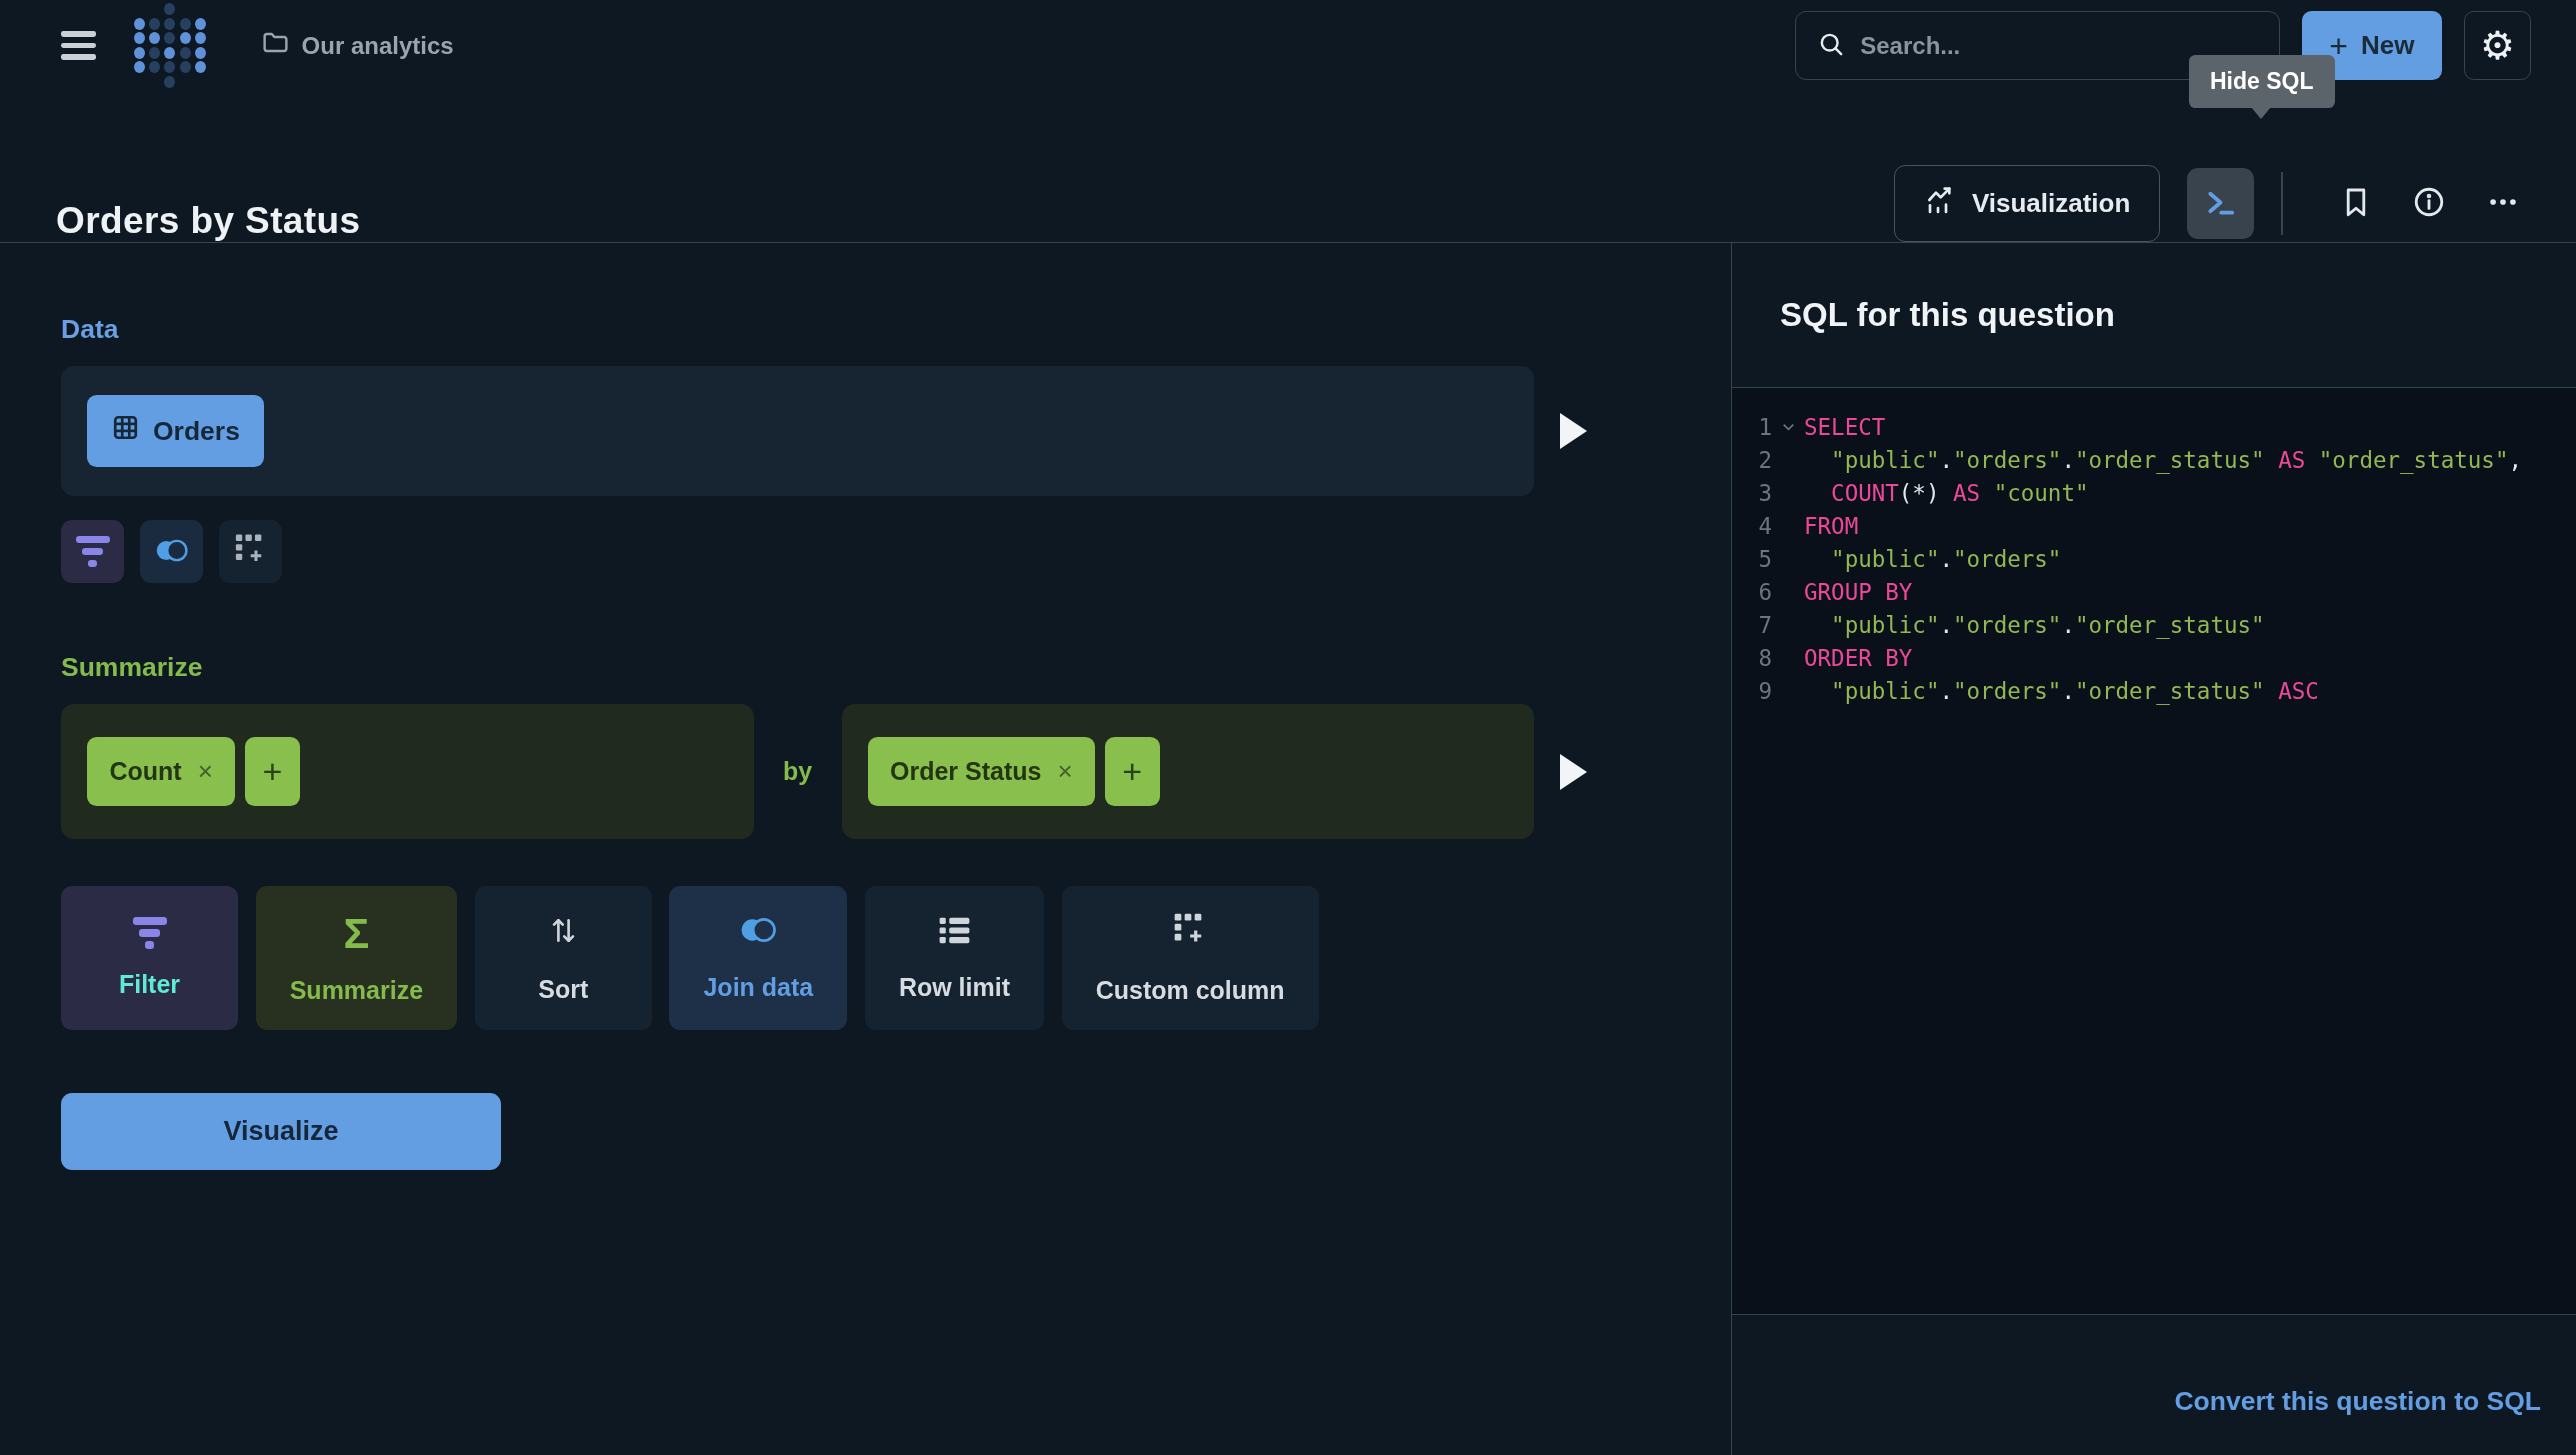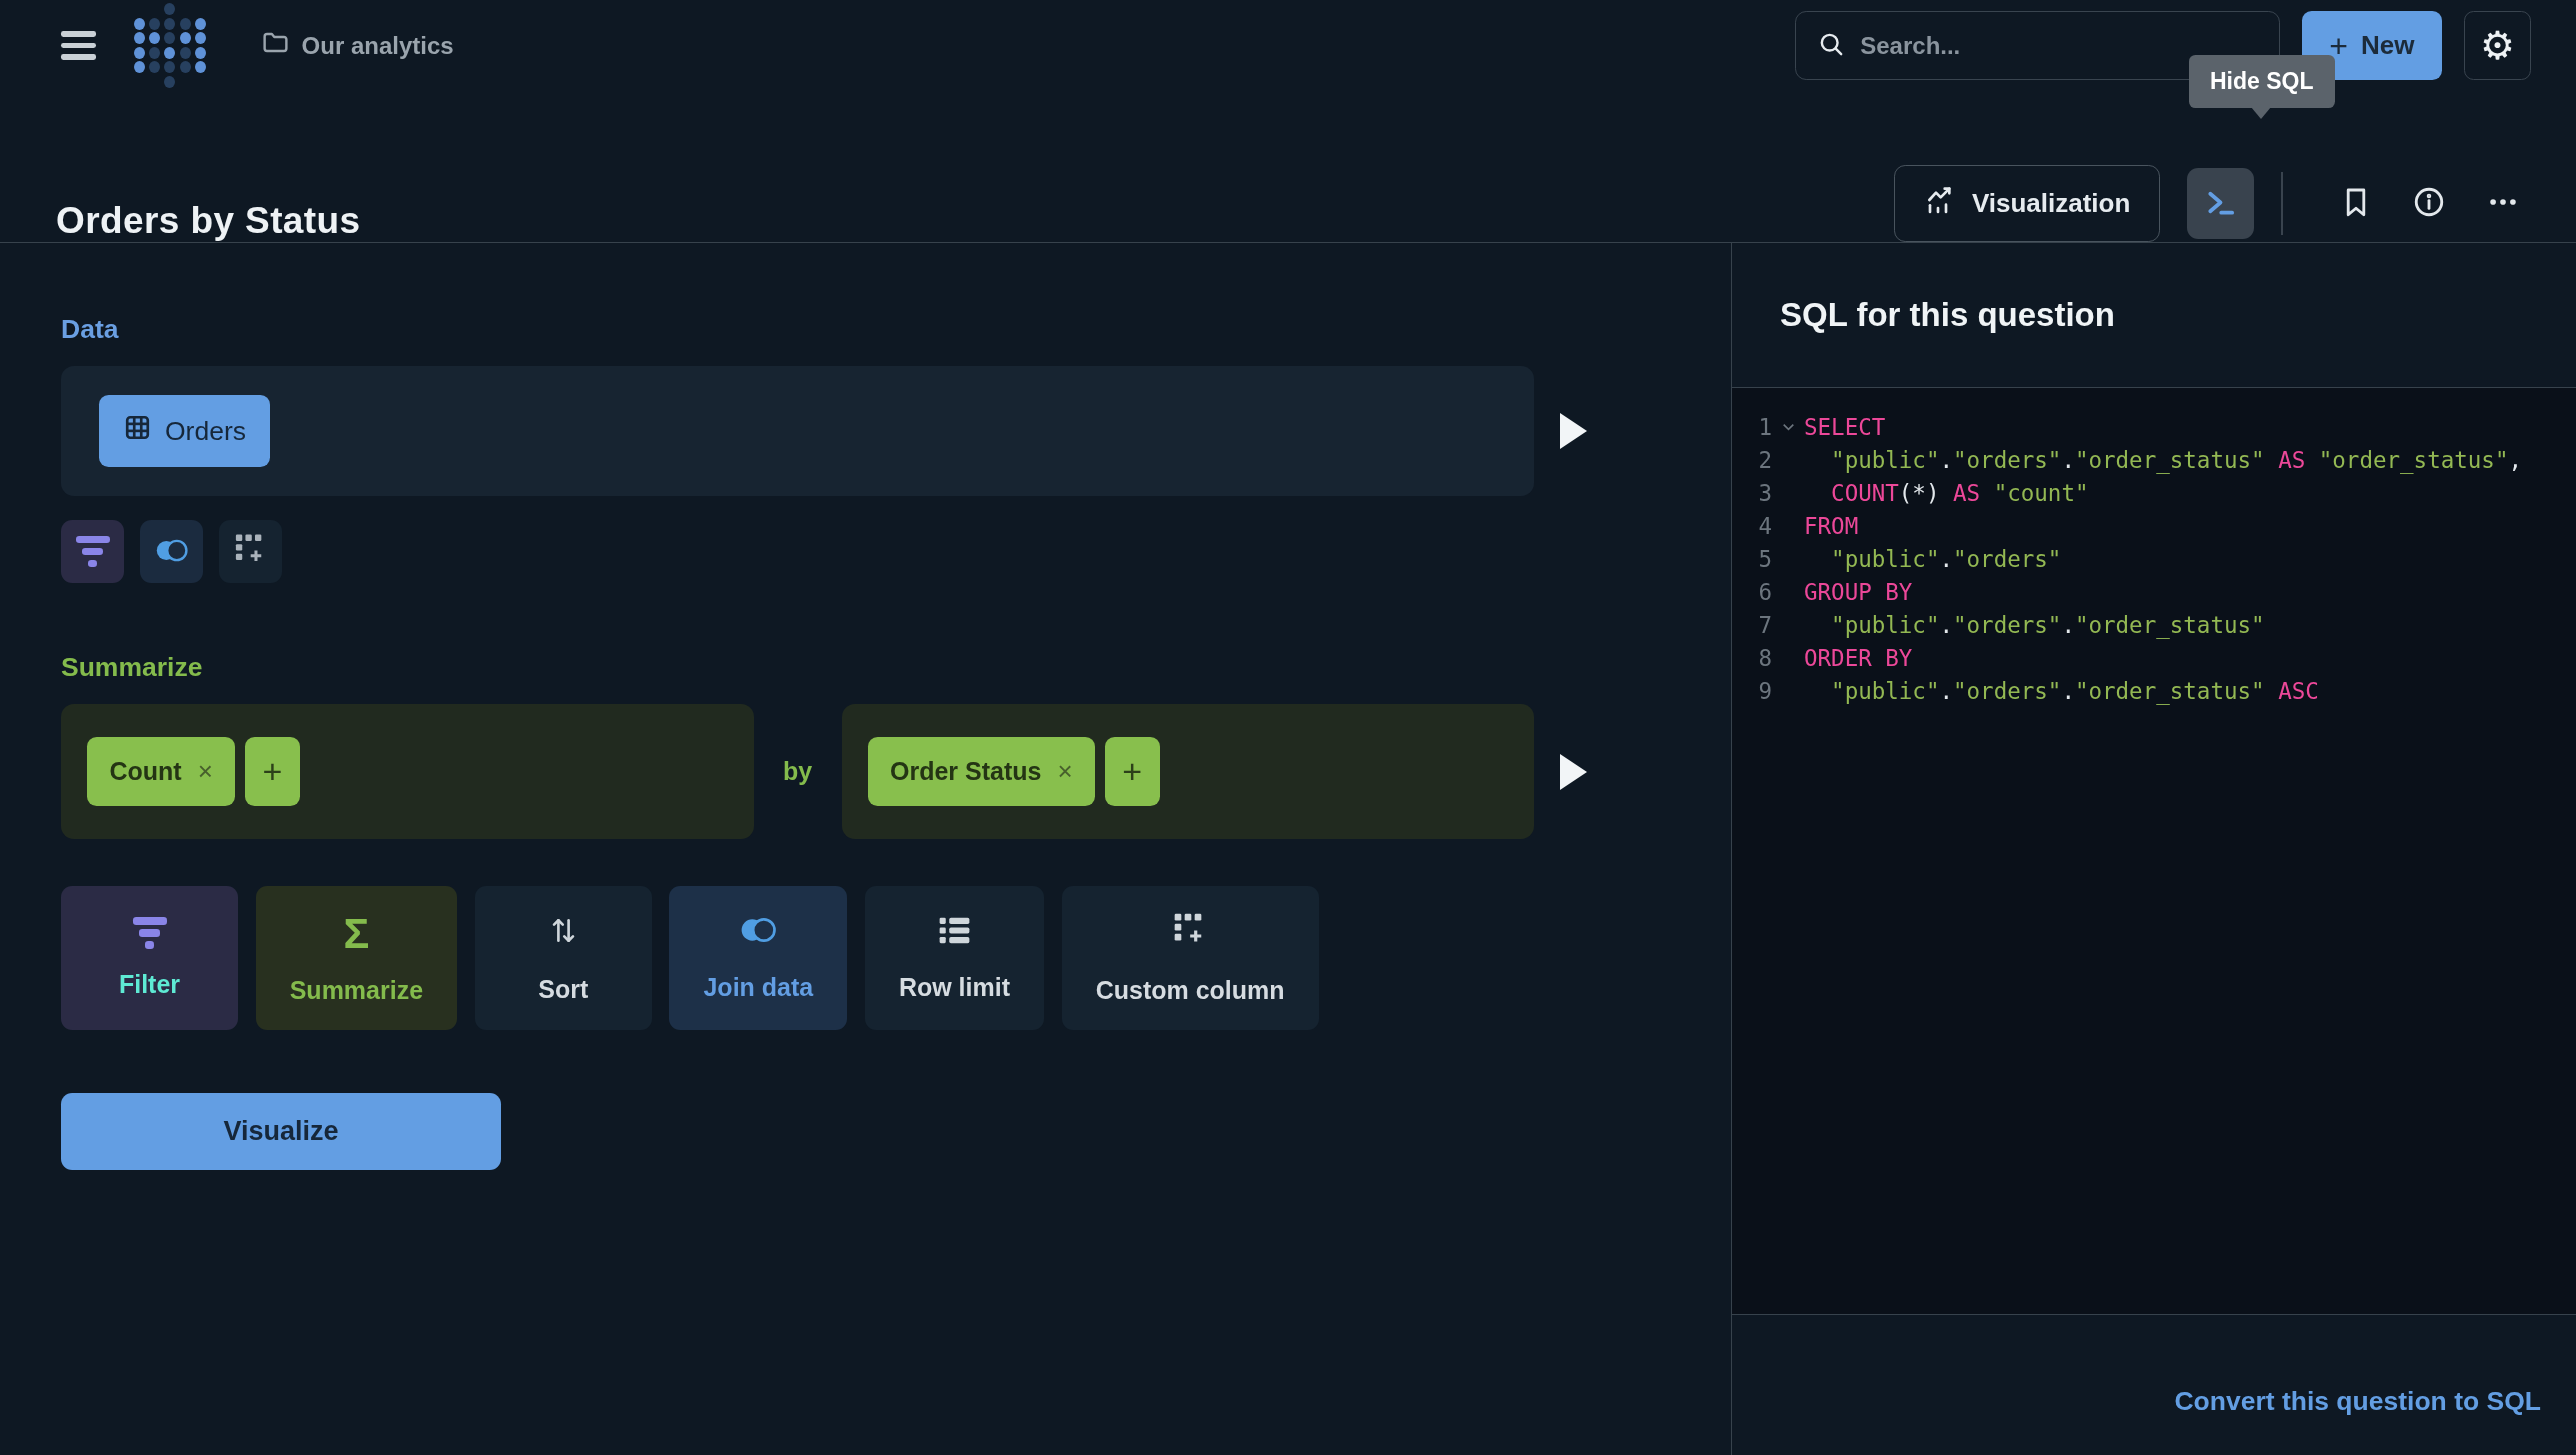--- a/index.html
+++ b/index.html
@@ -56,21 +56,21 @@
 
   .section-label { font-size:26.5px; font-weight:700; margin-bottom:21px; }
   .label-blue { color:#6a9fe2; }
   .label-green { color:#84bb4c; }
 
   .row { display:flex; align-items:center; }
   .card { background:#172431; border-radius:13px; min-height:130px; display:flex; align-items:center; padding:26px; flex:1; }
   .card.green { background:#212a1f; min-height:135px; }
 
   .btn-orders { height:72px; padding:0 24px; background:#639ee3; border:none; border-radius:9.6px; cursor:pointer;
-    display:flex; align-items:center; gap:13px; color:#16273a; font-size:26.5px; font-weight:400; font-family:inherit;margin-left:12px; }
+    display:flex; align-items:center; gap:13px; color:#16273a; font-size:26.5px; font-weight:700; font-family:inherit; }
 
   .play { width:0; height:0; border-top:18.5px solid transparent; border-bottom:18.5px solid transparent;
     border-left:27px solid #f2f5f7; margin-left:26px; cursor:pointer; flex:0 0 auto; }
 
   .minirow { display:flex; gap:16px; margin-top:24px; }
   .minibtn { width:63px; height:63px; border:none; border-radius:11.2px; display:flex; align-items:center; justify-content:center; cursor:pointer; }
   .minibtn.purple { background:#2b2b45; }
   .minibtn.blue { background:#1b2b3f; }
   .minibtn.plain { background:#152330; }
 

